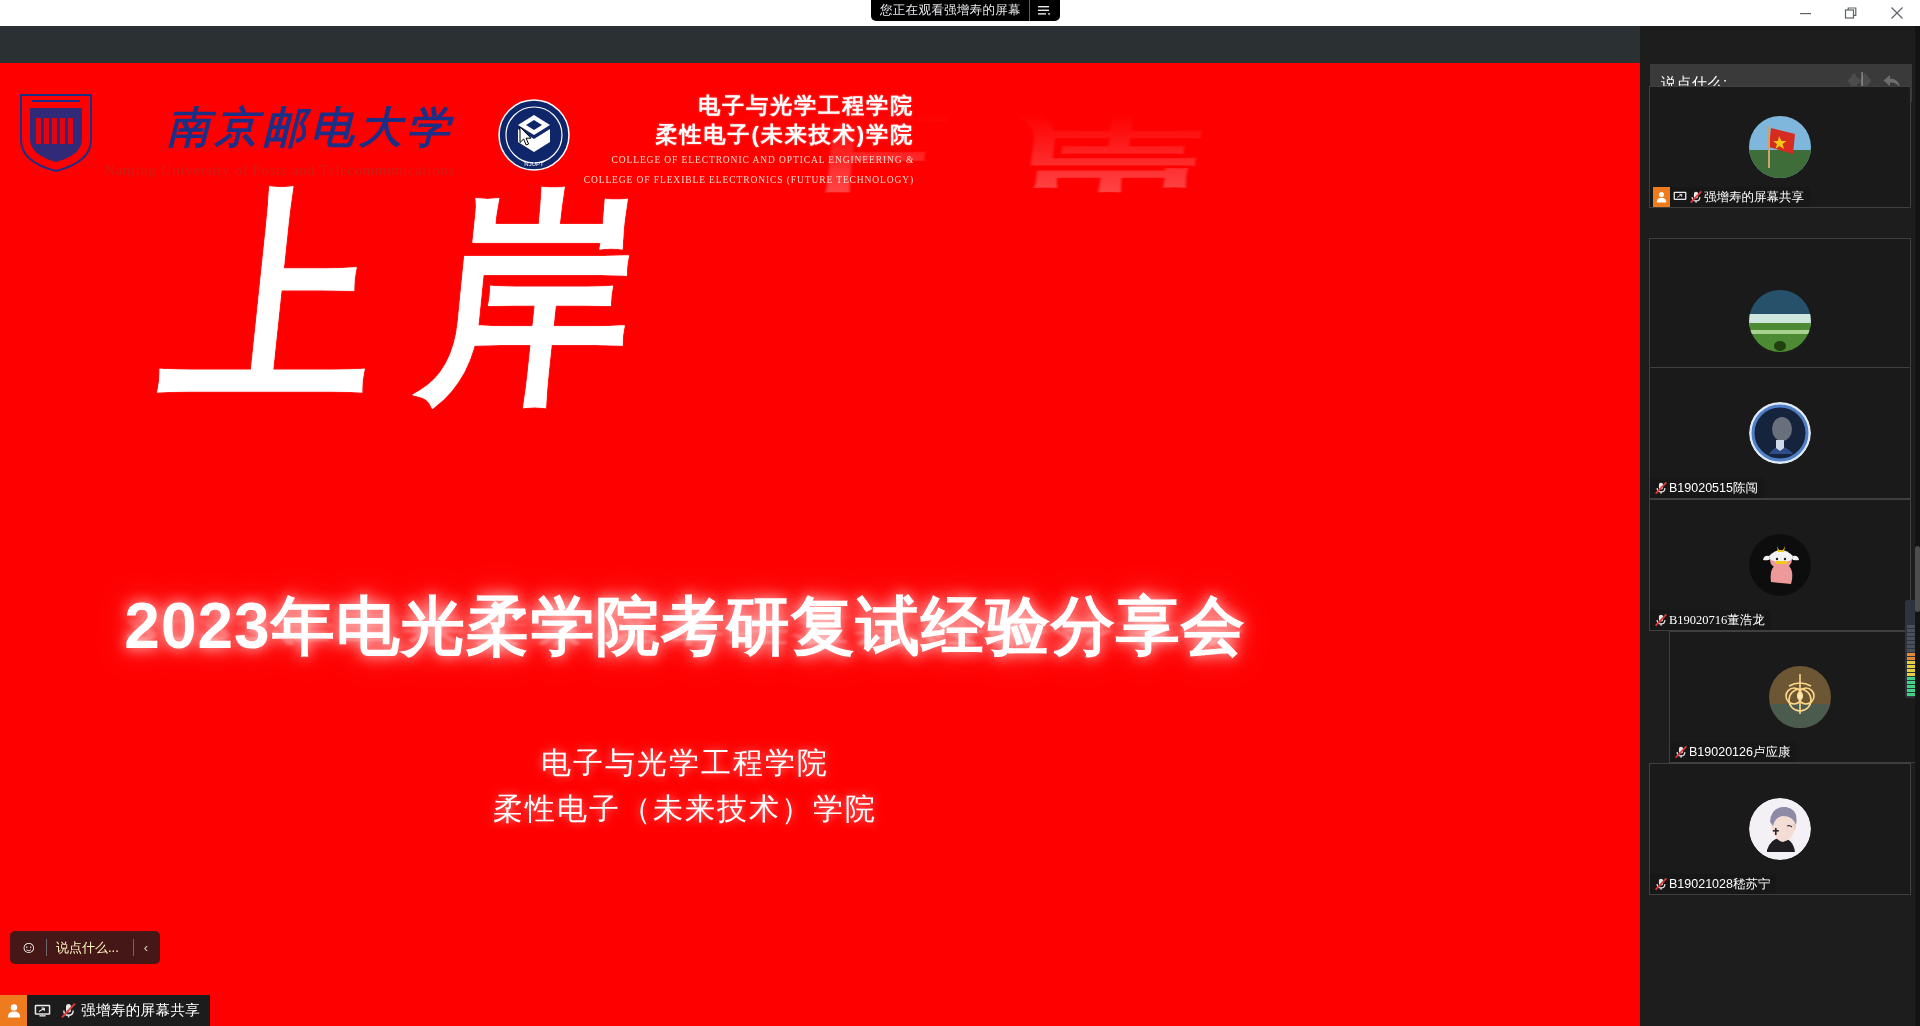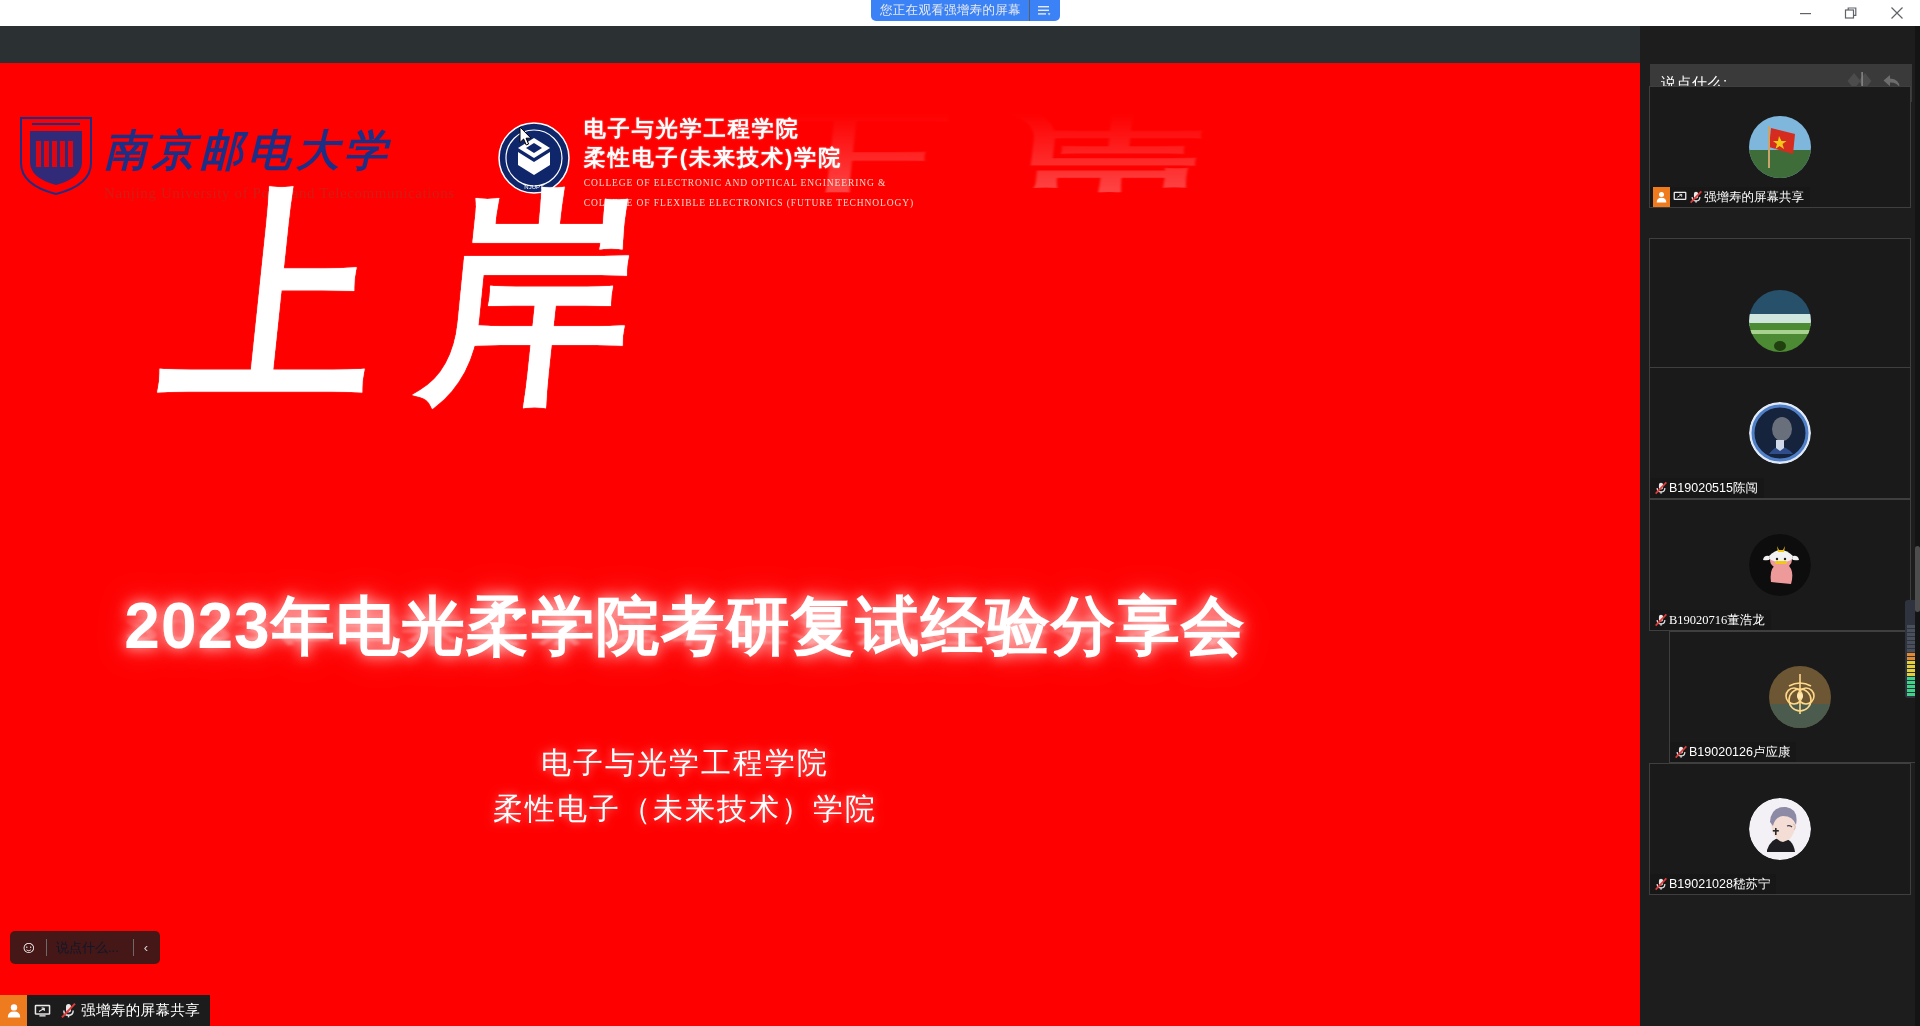--- a/index.html
+++ b/index.html
@@ -5,43 +5,43 @@
   * { margin:0; padding:0; box-sizing:border-box; }
   html,body { width:1920px; height:1026px; overflow:hidden; background:#fff;
     font-family:"Liberation Sans","DejaVu Sans",sans-serif; }
 
   
   #app { position:relative; width:1920px; height:1026px; background:#ffffff; }
 
   .titlebar { position:absolute; top:0; left:0; width:1920px; height:26px;
     background:#ffffff; }
   .share-pill { position:absolute; left:871px; top:0px; height:21px;
-    background:#3b82f6; border-radius:0 0 5px 5px; display:flex; align-items:center;
+    background:#000000; border-radius:0 0 5px 5px; display:flex; align-items:center;
     color:#e8eaed; font-size:12.5px; padding:0 0 0 9px; white-space:nowrap; }
   .share-pill .pill-text { letter-spacing:.3px; }
   .pill-sep { width:1px; height:21px; background:#5a5f63; margin:0 0 0 8px; }
   .pill-menu { width:30px; height:21px; display:flex; align-items:center;
     justify-content:center; font-size:12px; color:#e8eaed; }
 
   .wctrl { position:absolute; top:0; height:26px; width:46px; display:flex;
     align-items:center; justify-content:center; }
   .wctrl svg { display:block; }
   #btn-min { right:92px; } #btn-max { right:46px; } #btn-close { right:0px; }
 
   
   .stage { position:absolute; left:0; top:26px; width:1640px; height:1000px;
     background:#2b3033; overflow:hidden; }
   .darkband { position:absolute; left:0; top:0; width:1640px; height:37px;
     background:#2b3033; }
   .slide { position:absolute; left:0; top:37px; width:1640px; height:963px;
     background:#fe0000; overflow:hidden; }
 
   
-  .logo-row { position:absolute; left:18px; top:52px; display:flex;
-    align-items:flex-start; }
+  .logo-row { position:absolute; left:18px; top:29px; display:flex;
+    align-items:flex-start;text-align:right; }
   .npu-shield { width:76px; height:82px; position:relative; }
   .npu-shield svg { display:block; }
   .npu-word { margin-left:10px; margin-top:14px; position:relative; }
   .npu-cn { font-family:"Liberation Serif","DejaVu Serif",serif;
     font-size:43px; font-weight:bold; font-style:italic; color:#1b2f86;
     letter-spacing:5px; line-height:1; white-space:nowrap; }
   .npu-en { font-size:15px; color:#d21d16; letter-spacing:.6px;
     margin-top:13px; white-space:nowrap; font-family:"Liberation Serif",serif; }
 
   .col-block { display:flex; align-items:flex-start; margin-left:42px; }
@@ -91,21 +91,21 @@
   #sub2 { top:726px; }
   #sub3 { top:802px; font-size:31px; }
 
   
   .composer { position:absolute; left:10px; bottom:62px; height:33px;
     background:rgba(28,28,28,.82); border-radius:5px; display:flex;
     align-items:center; padding:0 2px; }
   .composer .emoji { width:34px; height:33px; display:flex; align-items:center;
     justify-content:center; font-size:17px; color:#ffffff; }
   .cdiv { width:1px; height:17px; background:#6a6a6a; }
-  .composer .cinput { width:86px; padding:0 9px; font-size:13px; color:#0f172a;
+  .composer .cinput { width:86px; padding:0 9px; font-size:13px; color:#fef9c3;
     white-space:nowrap; overflow:hidden; }
   .composer .ccollapse { width:24px; height:33px; display:flex; align-items:center;
     justify-content:center; color:#d8d8d8; font-size:13px; }
 
   
   .presenter { position:absolute; left:0; bottom:0; height:31px;
     background:#1c1c1c; display:flex; align-items:center;
     padding-right:10px; }
   .pres-badge { width:27px; height:31px; background:#ef7b1f; display:flex;
     align-items:center; justify-content:center; }

